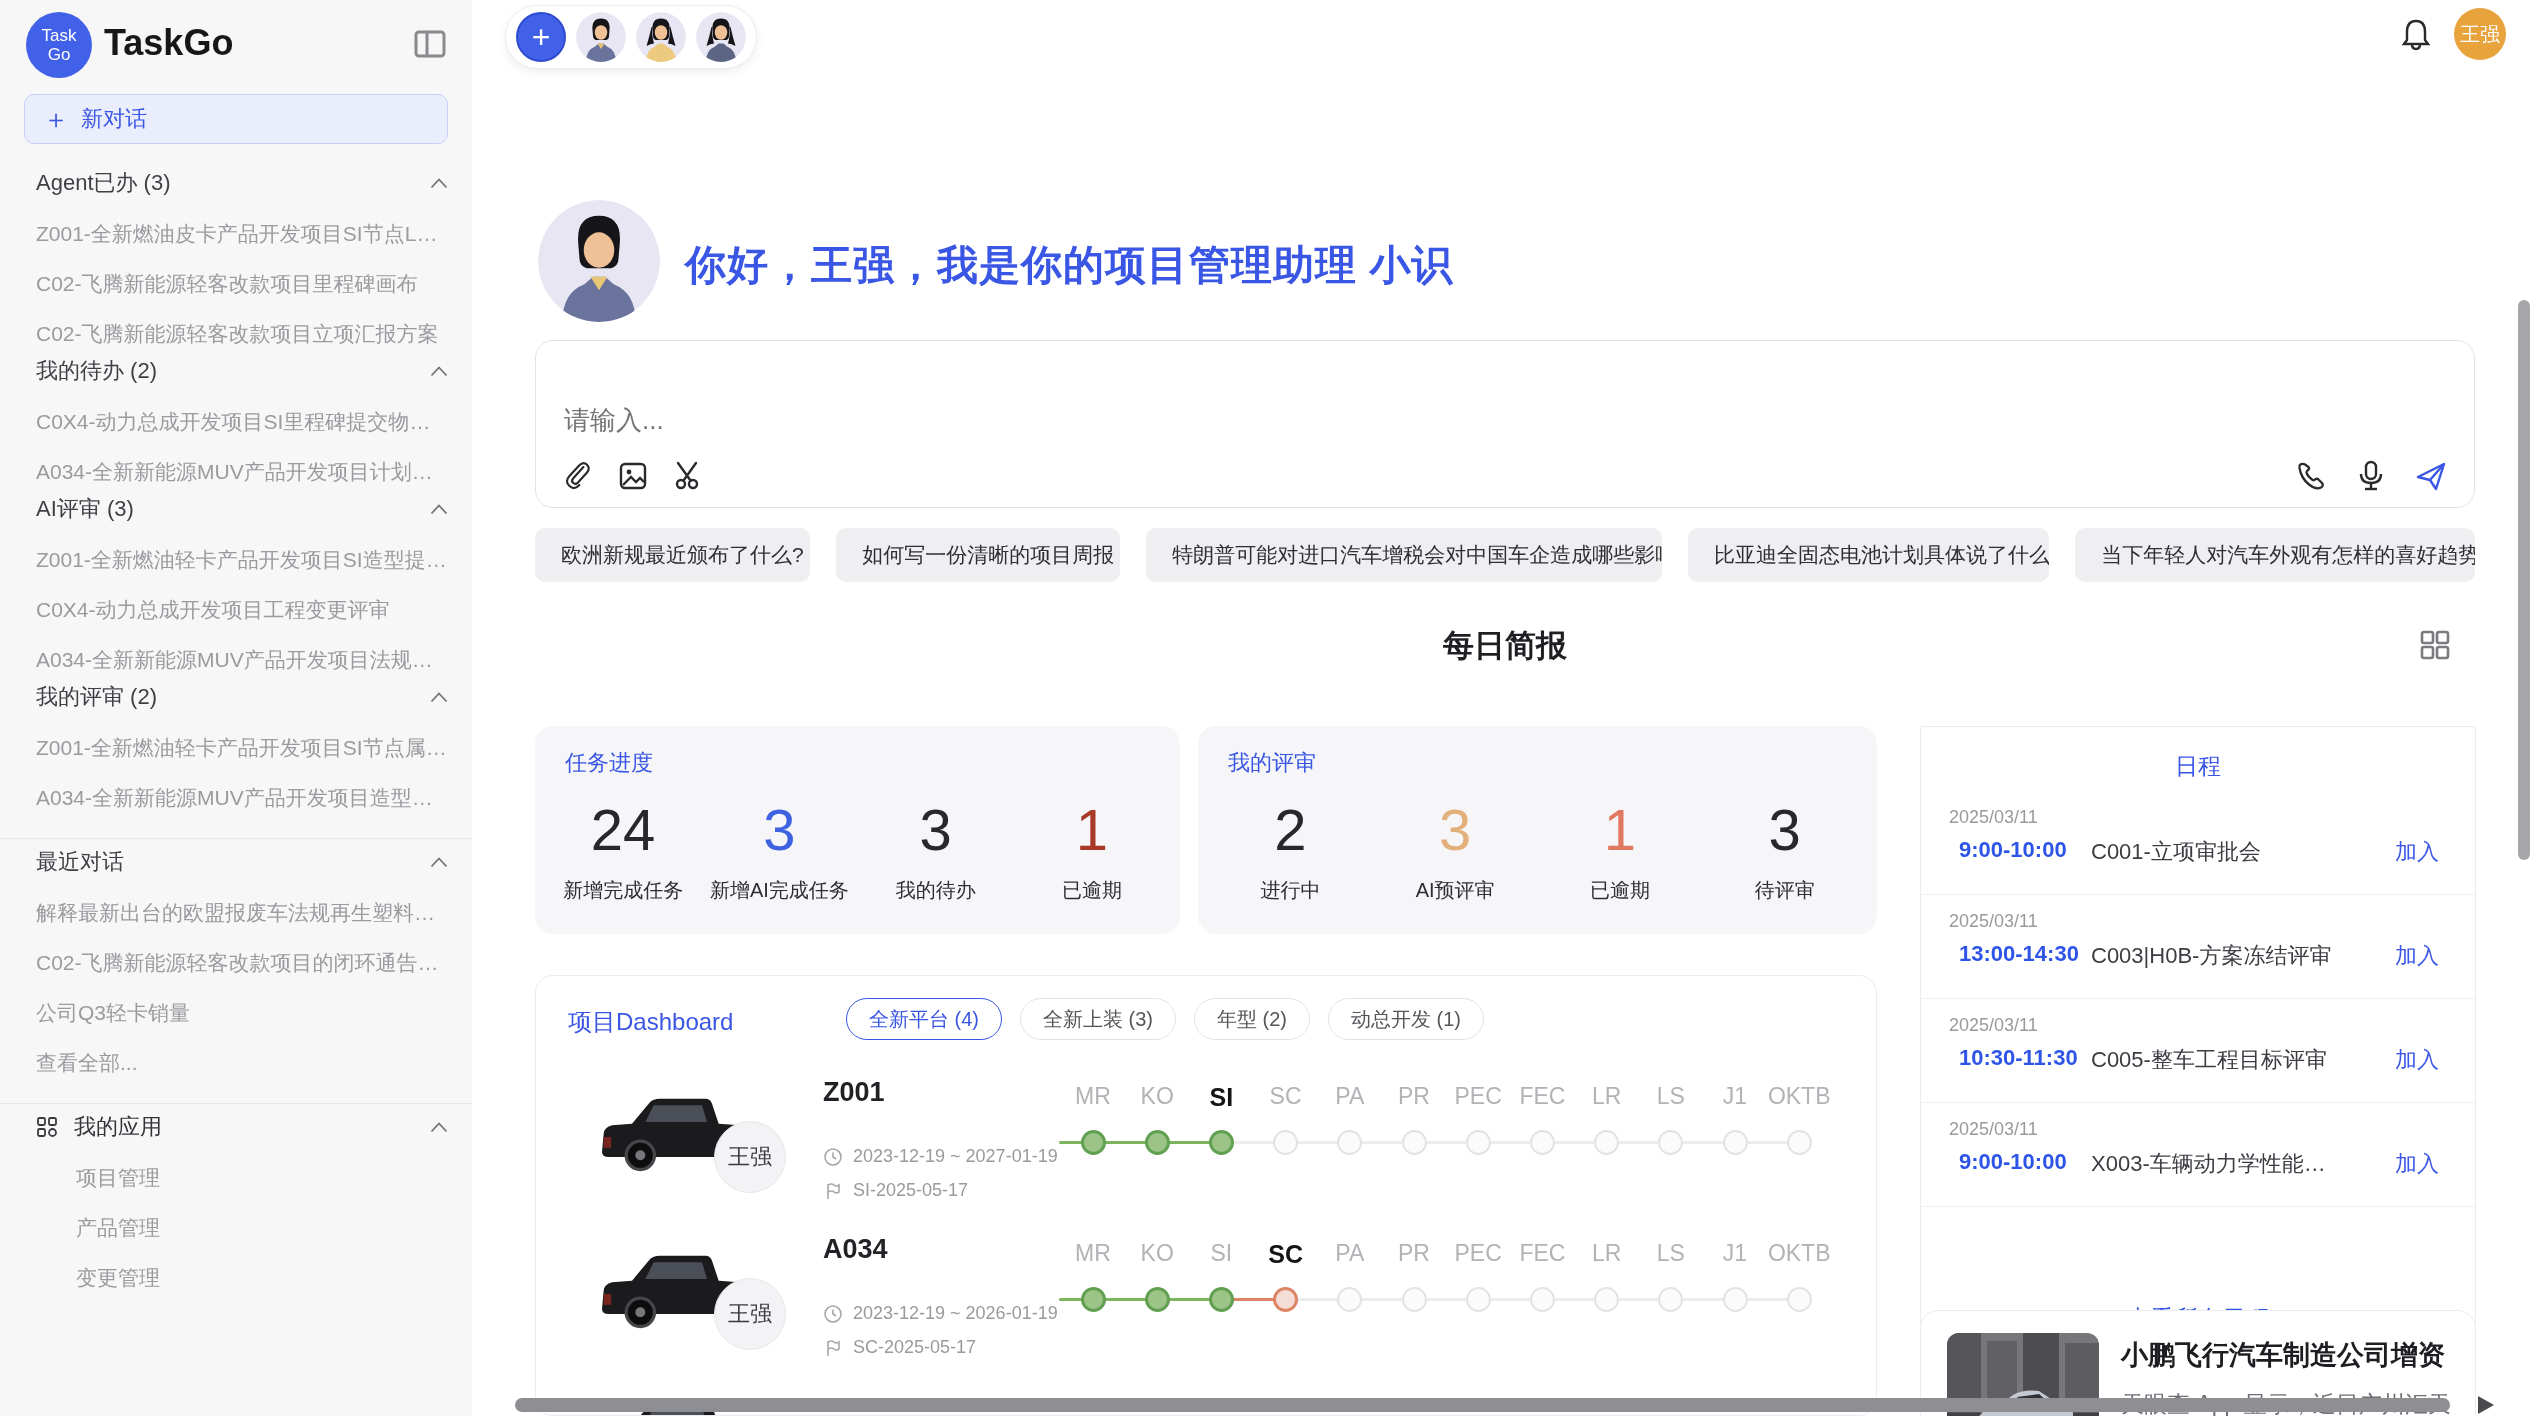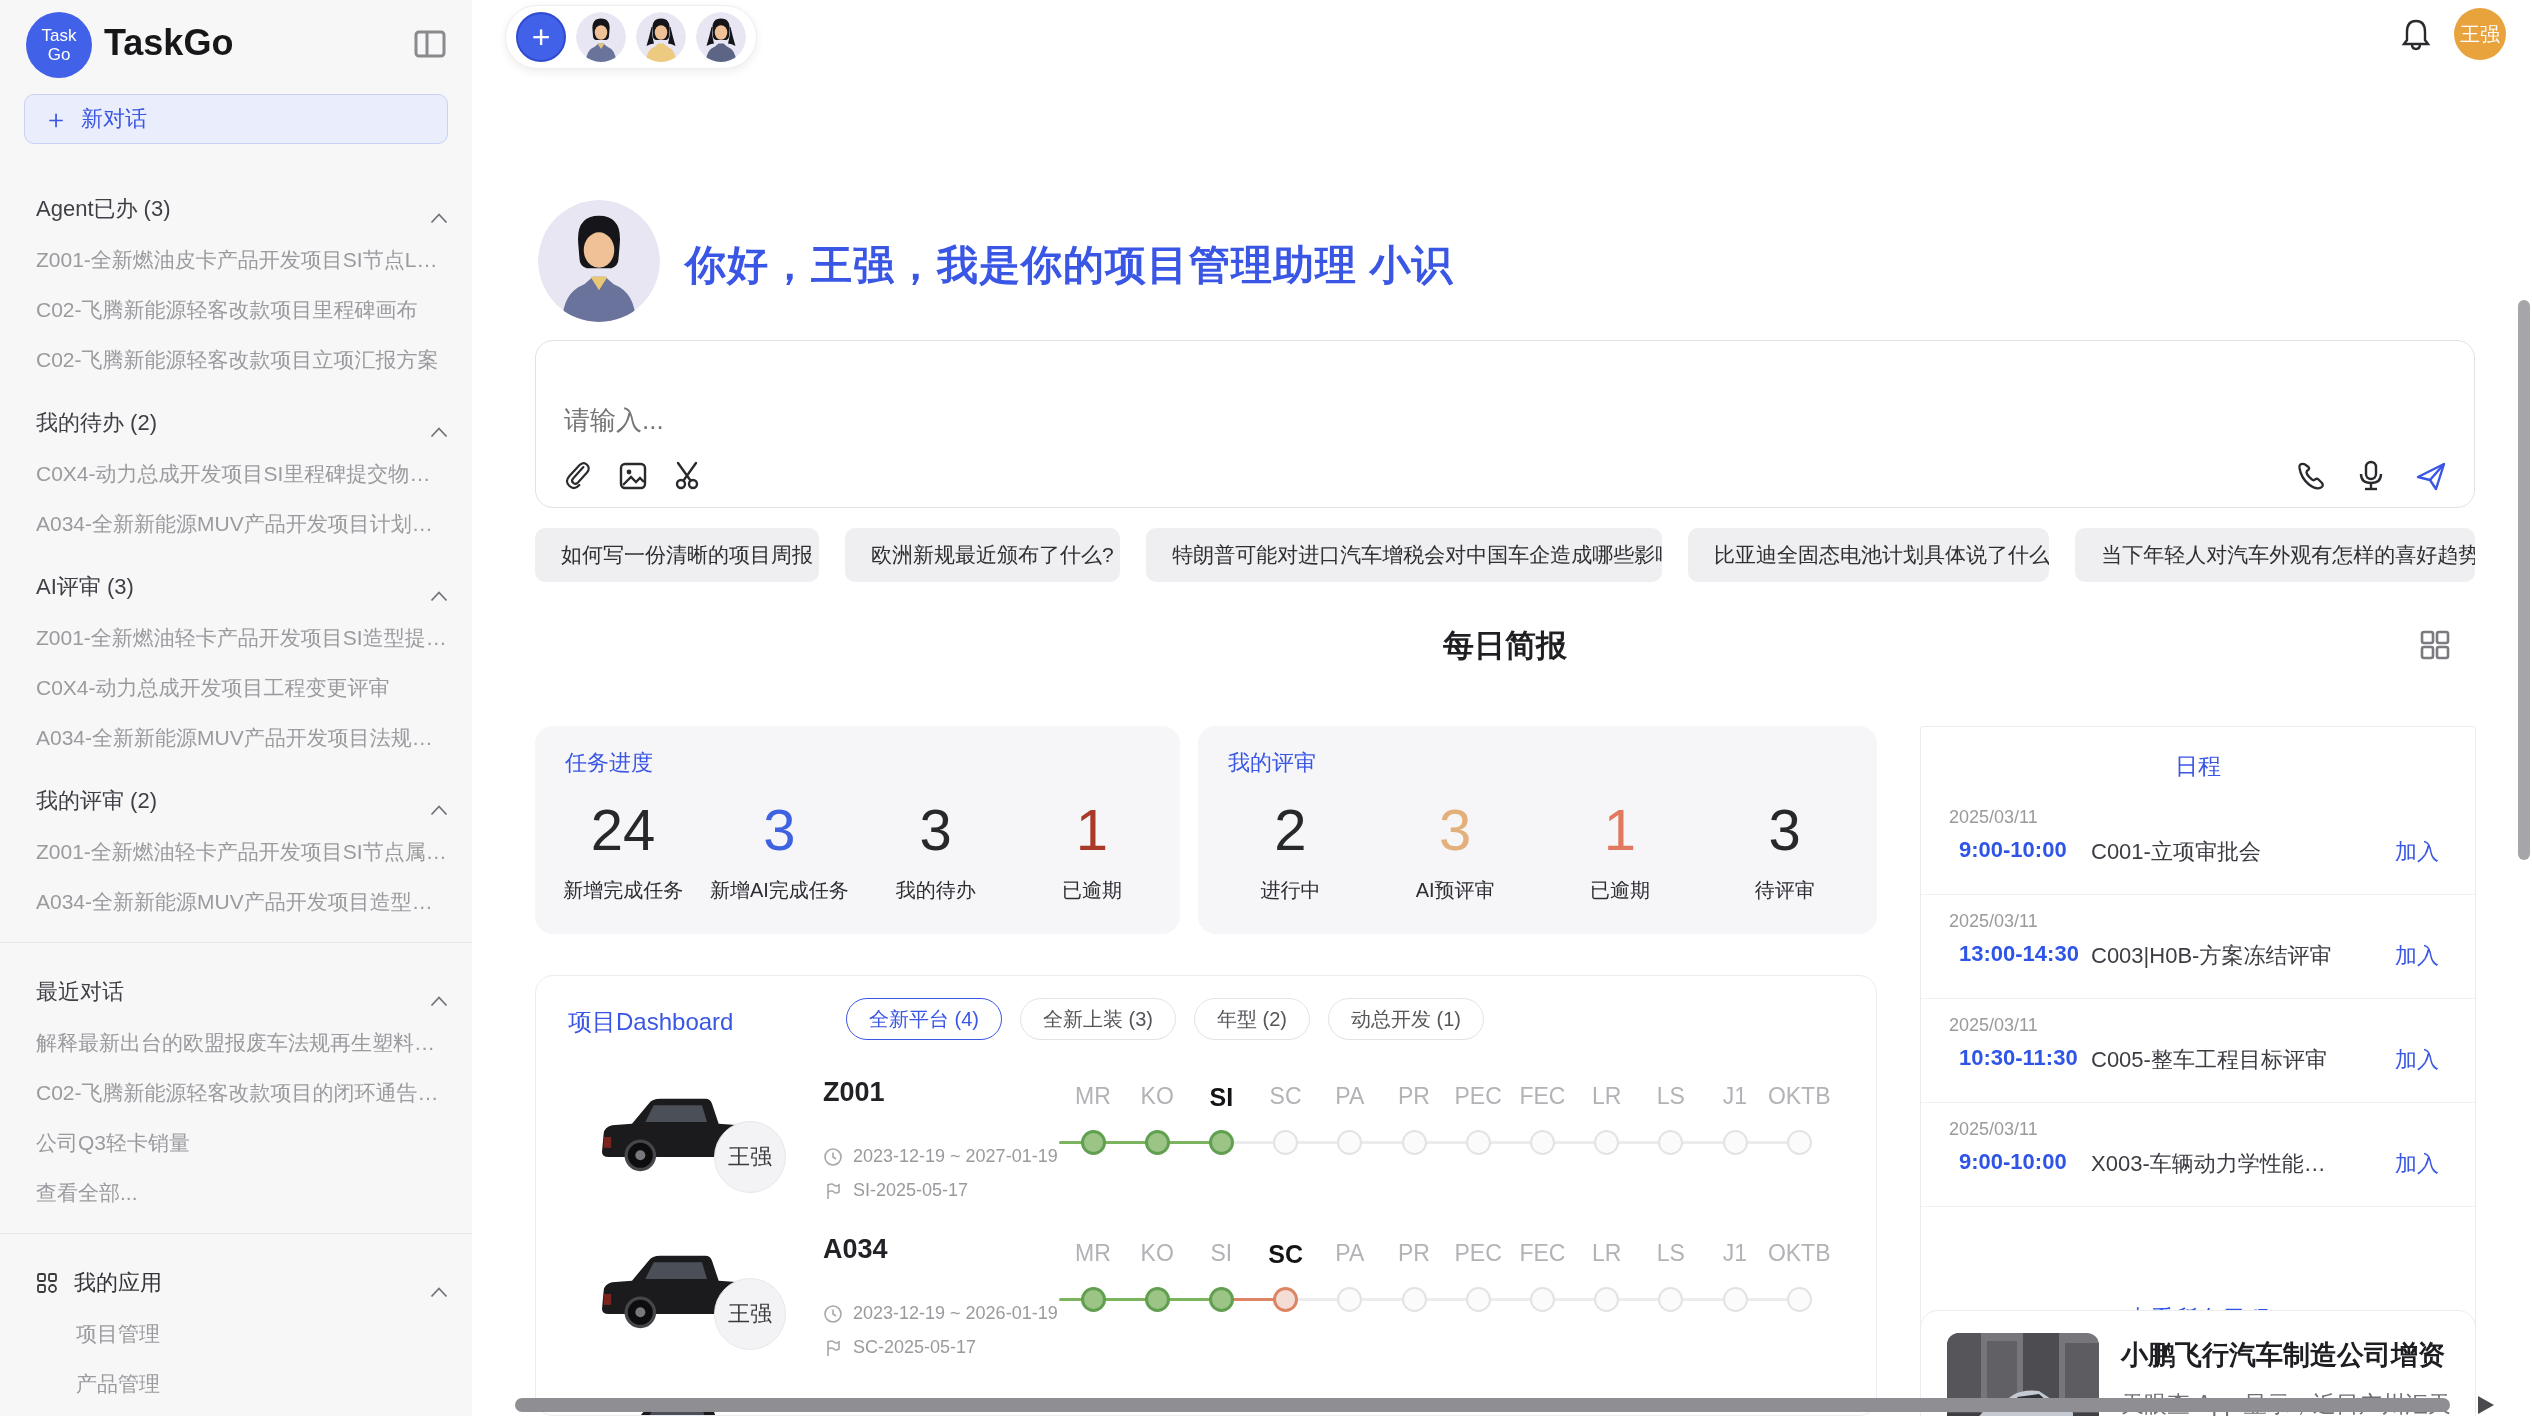--- a/index.html
+++ b/index.html
@@ -11,21 +11,21 @@
   .logo-row { position:relative; height:92px; }
   .logo-circle { position:absolute; left:26px; top:12px; width:66px; height:66px; border-radius:50%;
     background:var(--logo-blue); color:#fff; display:flex; flex-direction:column; align-items:center; justify-content:center;
     font-size:17px; line-height:19px; font-weight:500; }
   .app-title { position:absolute; left:104px; top:22px; font-size:36px; font-weight:700; color:#17171a; }
   .collapse-btn { position:absolute; right:24px; top:26px; width:36px; height:36px; cursor:pointer; }
   .new-chat { display:flex; align-items:center; gap:12px; margin:2px 24px 0 24px; height:50px; width:424px;
     background:#eaedfb; border:1px solid #c9d0f5; border-radius:10px; color:var(--accent); font-size:22px; padding:0 18px; cursor:pointer; }
   .new-chat .plus { font-size:26px; line-height:1; }
   .side-scroll { padding:16px 24px 0 36px; }
-  .group-header { display:flex; align-items:flex-end; justify-content:space-between; margin-top:34px; color:#3f3f45; font-size:22px; cursor:pointer; }
+  .group-header { display:flex; align-items:center; justify-content:space-between; margin-top:8px; color:#3f3f45; font-size:22px; cursor:pointer; }
   .side-item { margin-top:22px; color:#9b9b9f; font-size:21px; white-space:nowrap; overflow:hidden; text-overflow:ellipsis; cursor:pointer; max-width:412px; }
   .divider { height:1px; background:#e7e7ea; margin:26px -36px 0 -36px; }
   .icon-row { display:flex; align-items:center; gap:16px; margin-top:26px; color:#333338; font-size:22px; cursor:pointer; }
   .icon-row svg, .group-header .lead-ico { flex:0 0 auto; }
   .apps-items .side-item { margin-left:40px; }
   .chev { width:18px; height:11px; }
 
   
   .top-pill { position:absolute; left:505px; top:5px; height:64px; border-radius:32px; background:#fff;
     border:1px solid #eeeef1; box-shadow:0 3px 10px rgba(0,0,0,.07); display:flex; align-items:center; gap:10px; padding:0 10px; }
@@ -299,22 +299,22 @@
     <div class="in-ic">
       <svg viewBox="0 0 34 34">
           <path d="M4 18 L30 5 L22 30 L16 21 Z" fill="none" stroke="#3a56e4" stroke-width="2.4" stroke-linejoin="round"></path>
           <line x1="16" y1="21" x2="30" y2="5" stroke="#3a56e4" stroke-width="2.4"></line>
         </svg>
     </div>
   </div>
 </div>
 
 <div class="chips" id="chips">
+    <div class="chip">欧洲新规最近颁布了什么?</div>
     <div class="chip">如何写一份清晰的项目周报</div>
-    <div class="chip">欧洲新规最近颁布了什么?</div>
     <div class="chip">特朗普可能对进口汽车增税会对中国车企造成哪些影响</div>
     <div class="chip">比亚迪全固态电池计划具体说了什么</div>
     <div class="chip">当下年轻人对汽车外观有怎样的喜好趋势</div>
   </div>
 
 <div class="brief-title">每日简报</div>
 <div class="layout-icon">
   <svg viewBox="0 0 34 34">
       <rect x="4" y="4" width="11" height="11" rx="2" fill="none" stroke="#7a7a7f" stroke-width="2.6"></rect>
       <rect x="19" y="4" width="11" height="11" rx="2" fill="none" stroke="#7a7a7f" stroke-width="2.6"></rect>

